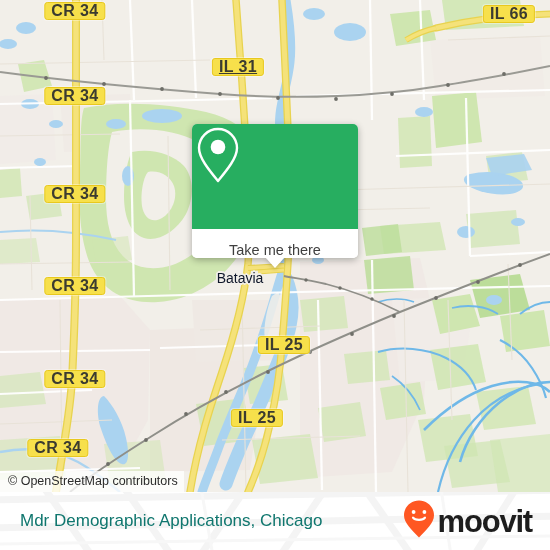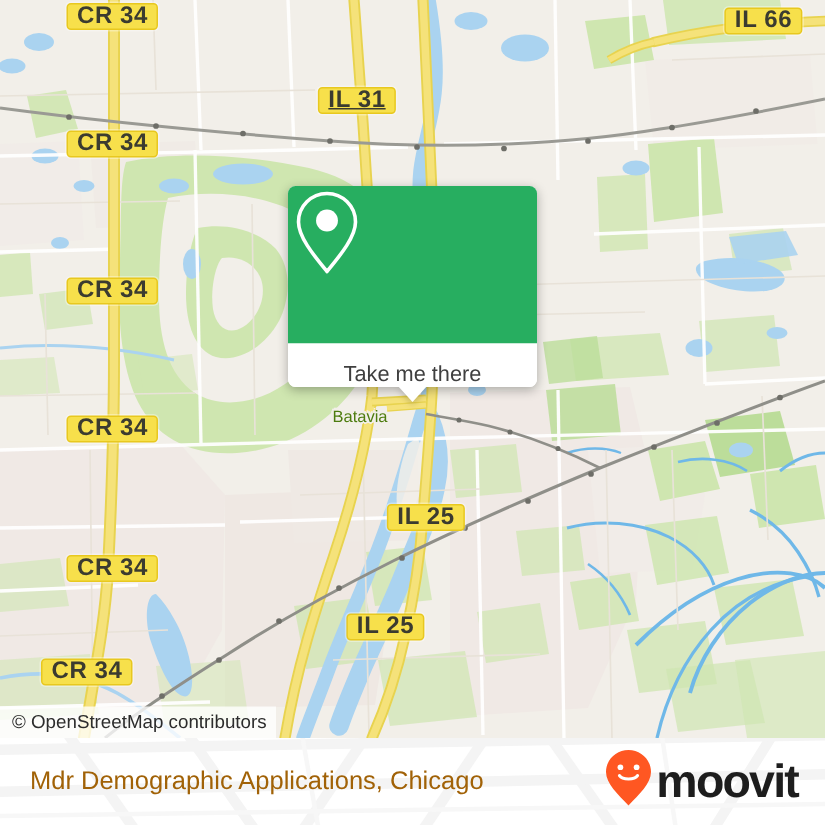--- a/index.html
+++ b/index.html
@@ -30,22 +30,22 @@
     padding:2px 6px 3px 6px;
     line-height:11px;
     white-space:nowrap;
     transform:translate(-50%,-50%);
     box-shadow:0 0 0 1px rgba(255,255,255,.35);
   }
   
   .place-label{
     position:absolute;
     transform:translate(-50%,-50%);
-    color:#4d7c0f;
-    font-size:11px;
+    color:#0f172a;
+    font-size:14px;
     white-space:nowrap;
     text-shadow:
       -1.6px 0 #f2efe9, 1.6px 0 #f2efe9, 0 -1.6px #f2efe9, 0 1.6px #f2efe9,
       -1.2px -1.2px #f2efe9, 1.2px -1.2px #f2efe9, -1.2px 1.2px #f2efe9, 1.2px 1.2px #f2efe9;
   }
 
   
   .popup{
     position:absolute;
     left:192px;top:124px;width:166px;
@@ -97,21 +97,21 @@
   
   .footer{
     position:absolute;left:0;top:492px;width:550px;height:58px;
     background:#ffffff;
     overflow:hidden;
   }
   .footer-watermark{position:absolute;left:0;top:0;opacity:1;}
   .footer-title{
     position:absolute;left:20px;top:50%;
     transform:translateY(-50%);
-    color:#a16207;
+    color:#0f766e;
     font-size:17px;
     white-space:nowrap;
     text-align:right;
   }
   .footer-logo{
     position:absolute;right:18px;top:50%;
     transform:translateY(-50%);
     display:flex;align-items:center;gap:2px;
   }
   .footer-logo .wordmark{

